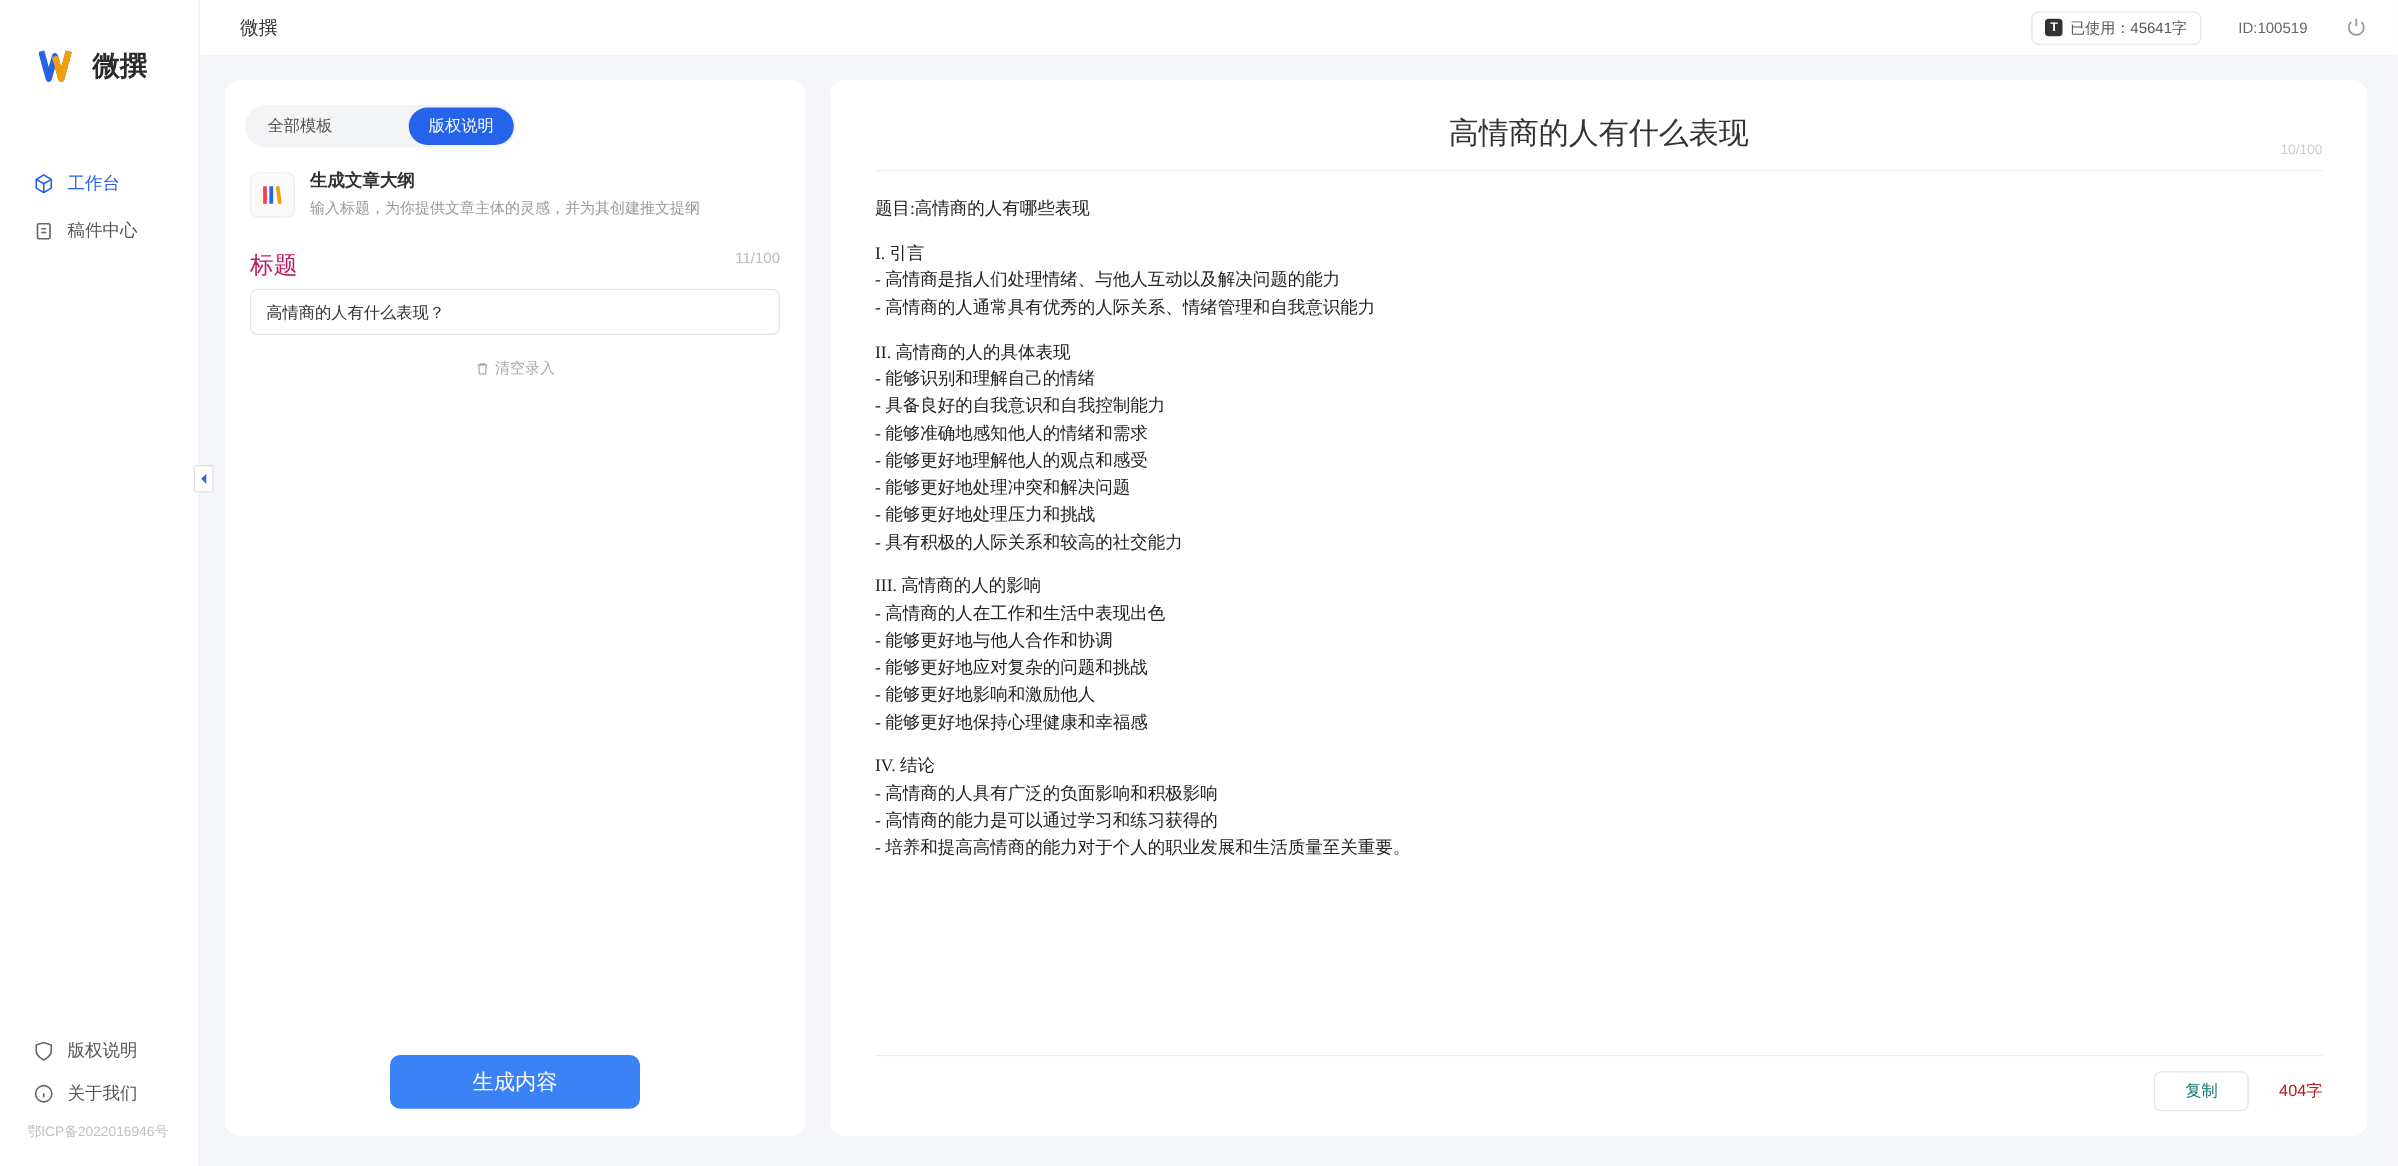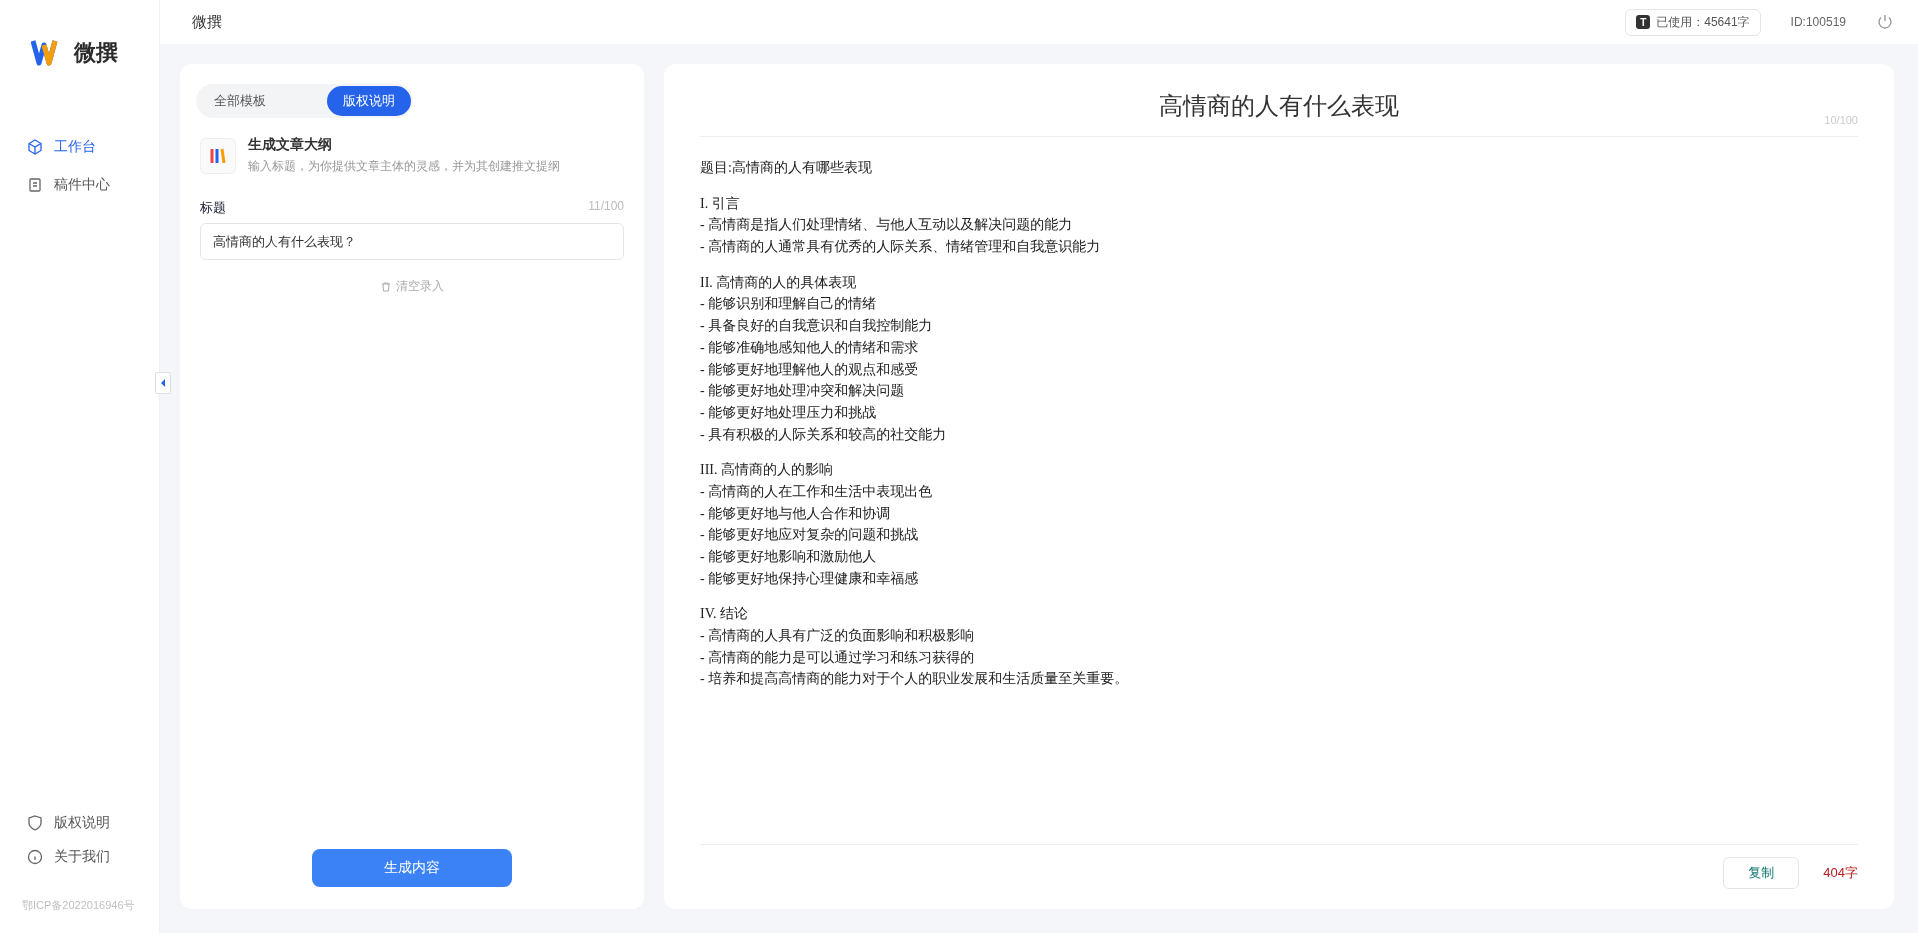--- a/index.html
+++ b/index.html
@@ -63,21 +63,20 @@
 .nav-label { margin-left: 10px; }
 
 .sidebar-bottom {
   margin-bottom: 10px;
 }
 .sidebar-bottom .nav-item { padding: 8px 20px 8px 26px; }
 .icp {
   font-size: 11px;
   color: #c0c0c0;
   padding: 6px 0 10px 22px;
-  margin-top: 18px;
 }
 .collapse-handle {
   position: absolute;
   right: -12px;
   top: 372px;
   width: 16px;
   height: 22px;
   background: #fff;
   border: 1px solid #e0e0e0;
   display: flex;
@@ -159,21 +158,21 @@
   align-items: center;
   justify-content: center;
   margin-right: 12px;
   background:#fafafa;
 }
 .template-title { font-weight: 600; }
 .template-desc { font-size: 12px; color: #999; margin-top: 4px; }
 
 .form-section { padding: 10px 20px 0 20px; }
 .field-row { display: flex; justify-content: space-between; margin-bottom: 6px; }
-.field-label { font-size: 13px; color: #0f172a; }
+.field-label { font-size: 19px; color: #be185d; }
 .field-counter { font-size: 12px; color: #bbb; }
 .text-input {
   width: 100%;
   border: 1px solid #e5e5e5;
   border-radius: 6px;
   padding: 10px 12px;
   font-size: 13px;
   color: #333;
   outline: none;
 }
@@ -191,21 +190,21 @@
 .panel-left-spacer { flex: 1; }
 .generate-btn {
   margin: 0 auto;
   width: 200px;
   background: #3b82f6;
   color: #fff;
   text-align: center;
   padding: 10px 0;
   border-radius: 8px;
   cursor: pointer;
-  font-size: 14px;
+  font-size: 17px;
 }
 
 
 .panel-right { flex: 1; padding: 26px 36px 20px 36px; }
 .output-header { position: relative; text-align: center; border-bottom: 1px solid #eee; padding-bottom: 14px; }
 .output-title { font-size: 24px; font-family: "SimSun", serif; }
 .output-counter {
   position: absolute; right: 0; bottom: 10px;
   font-size: 11px; color: #ccc;
 }

